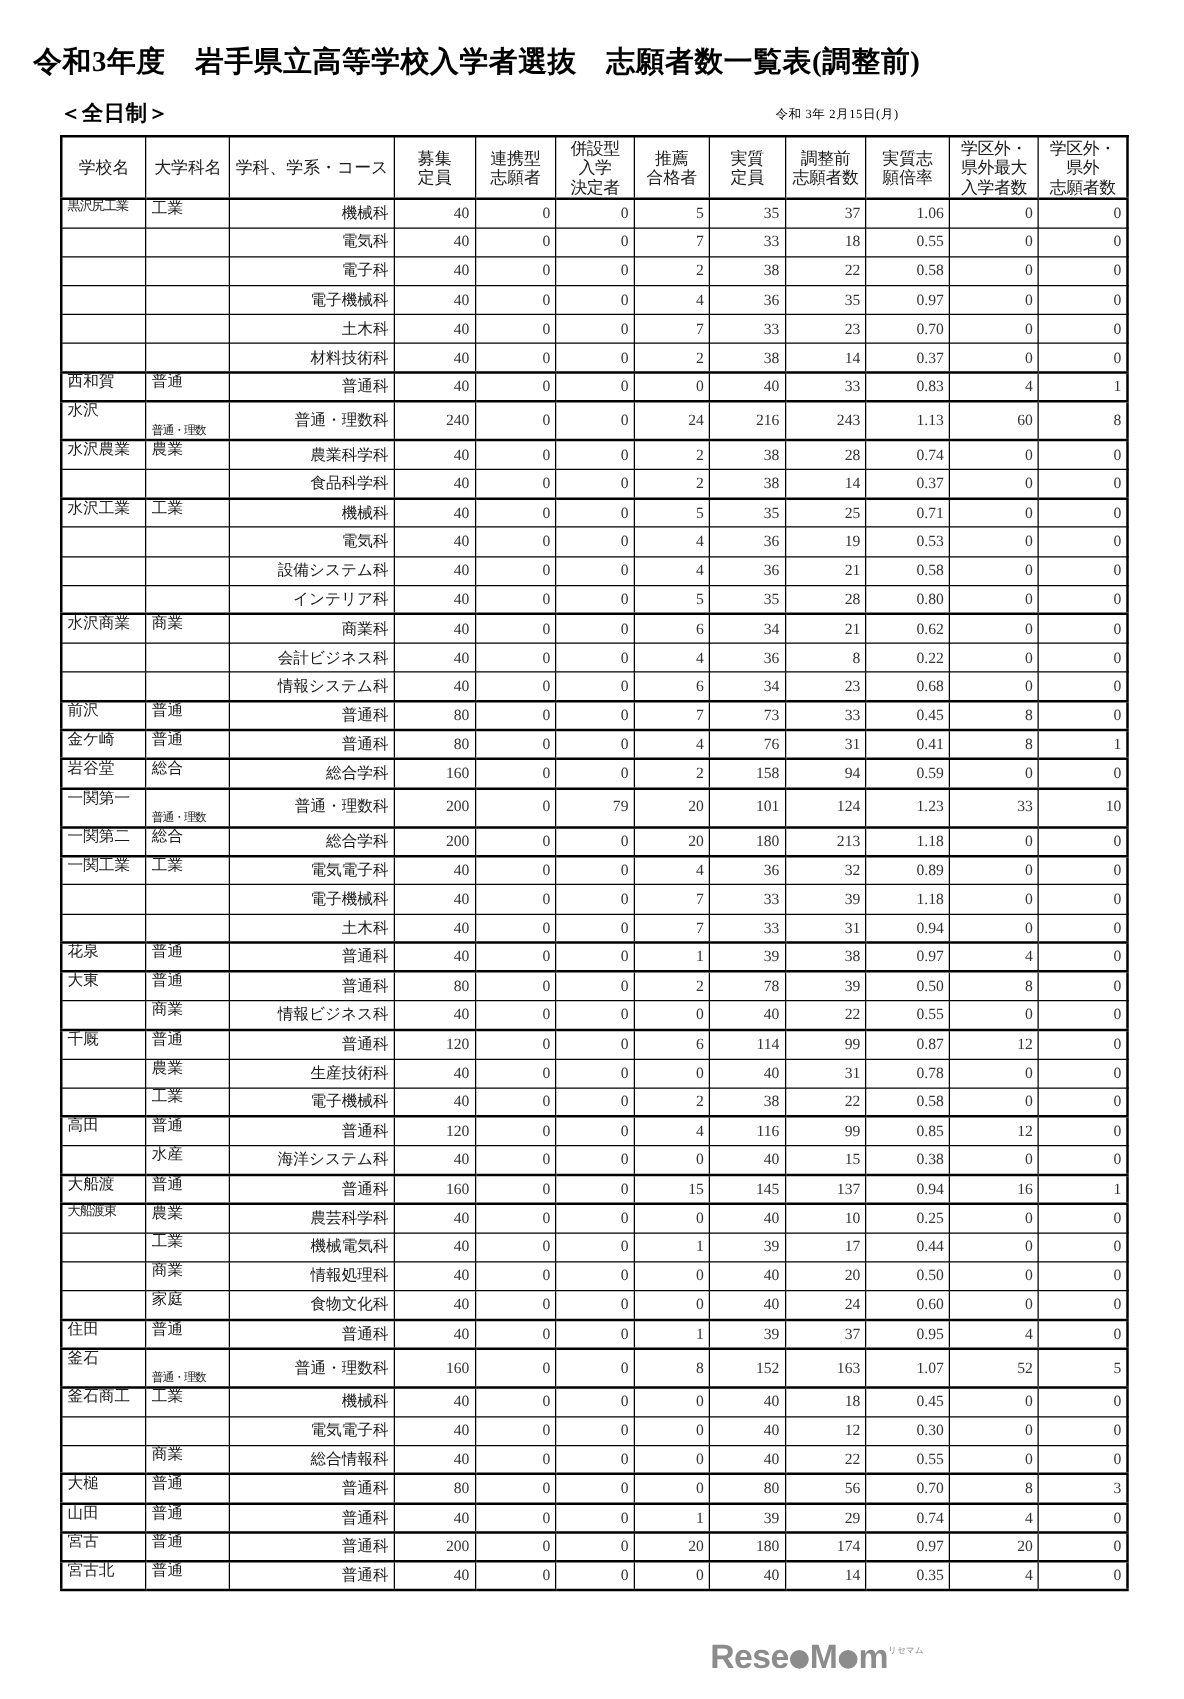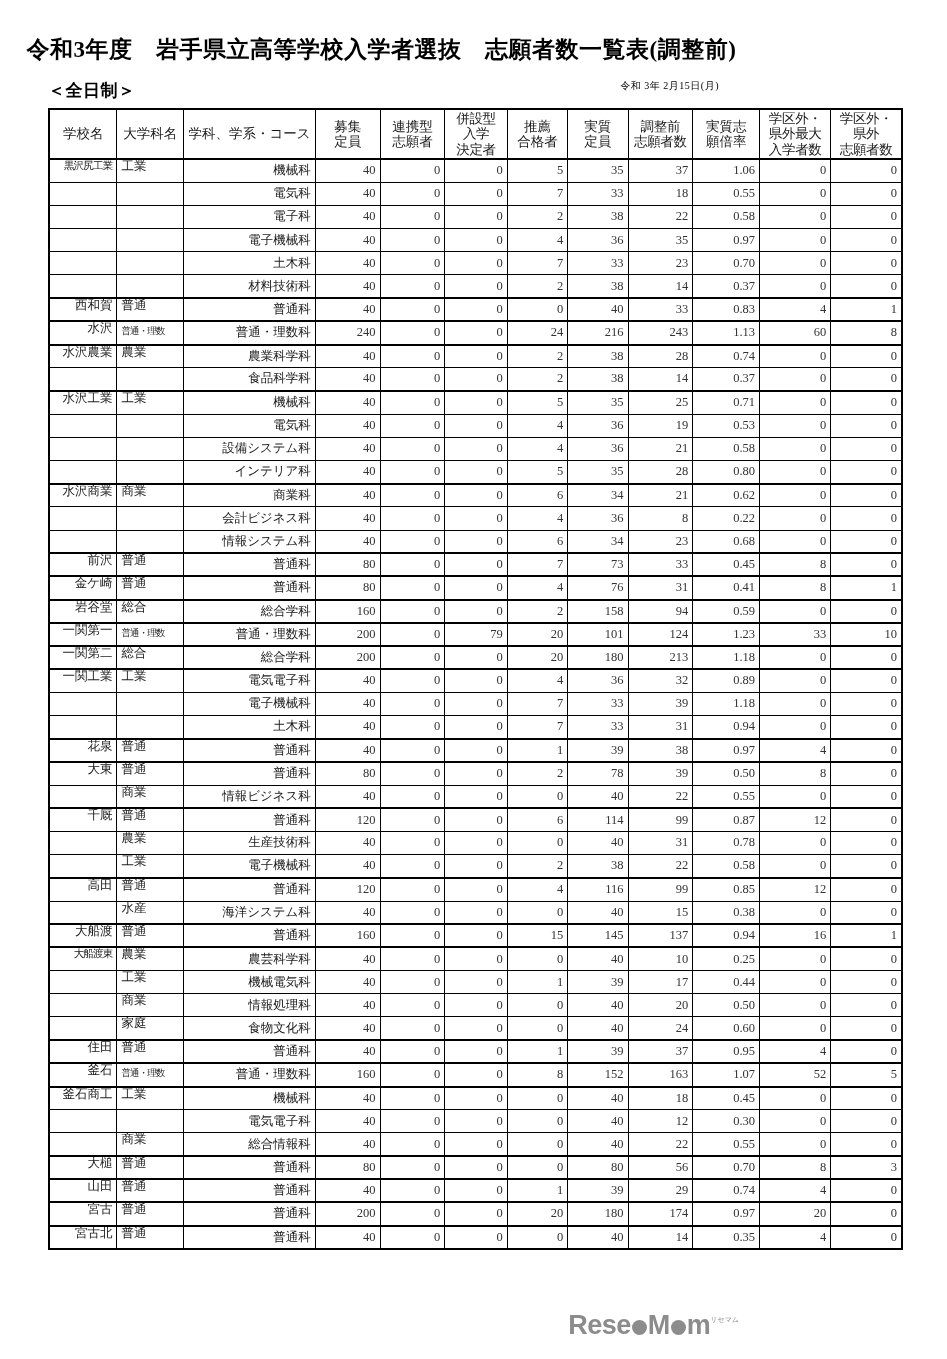--- a/index.html
+++ b/index.html
@@ -24,21 +24,21 @@
   .doc-title {
     text-align: center;
     font-size: 23px;
     font-weight: bold;
     letter-spacing: 0.5px;
     padding-top: 34px;
     color: #000;
   }
   .subhead-row {
     display: flex;
-    align-items: flex-start;
+    align-items: center;
     justify-content: space-between;
     margin: 14px 44px 6px 48px;
     font-family: Liberation Serif, serif;
   }
   .mode-label {
     font-size: 17px;
     font-weight: bold;
     color: #000;
     letter-spacing: 0.5px;
   }
@@ -94,40 +94,40 @@
   col.c-ren      { width: 60px; }
   col.c-hei      { width: 58px; }
   col.c-rec      { width: 56px; }
   col.c-real     { width: 56px; }
   col.c-pre      { width: 60px; }
   col.c-ratio    { width: 62px; }
   col.c-out1     { width: 66px; }
   col.c-out2     { width: 66px; }
 
   td.t-school {
-    text-align: right;
+    text-align: left;
     font-size: 13px;
     vertical-align: top;
     padding-top: 2px;
     border-left: 2.2px solid #000;
   }
   td.t-school.sq {
     font-size: 10.5px;
     letter-spacing: -0.8px;
   }
   td.t-dept {
     text-align: left;
     font-size: 13px;
     vertical-align: top;
     padding-top: 2px;
   }
   td.t-dept.sq {
     font-size: 9.5px;
     letter-spacing: -0.9px;
-    padding-top: 5px;
+    padding-top: 19px;
   }
   td.t-course {
     text-align: right;
     font-size: 13px;
     border-left: 2.2px solid #000;
     border-right: 2.2px solid #000;
   }
   td.t-num {
     text-align: right;
     font-family: "Liberation Serif", "DejaVu Serif", serif;

